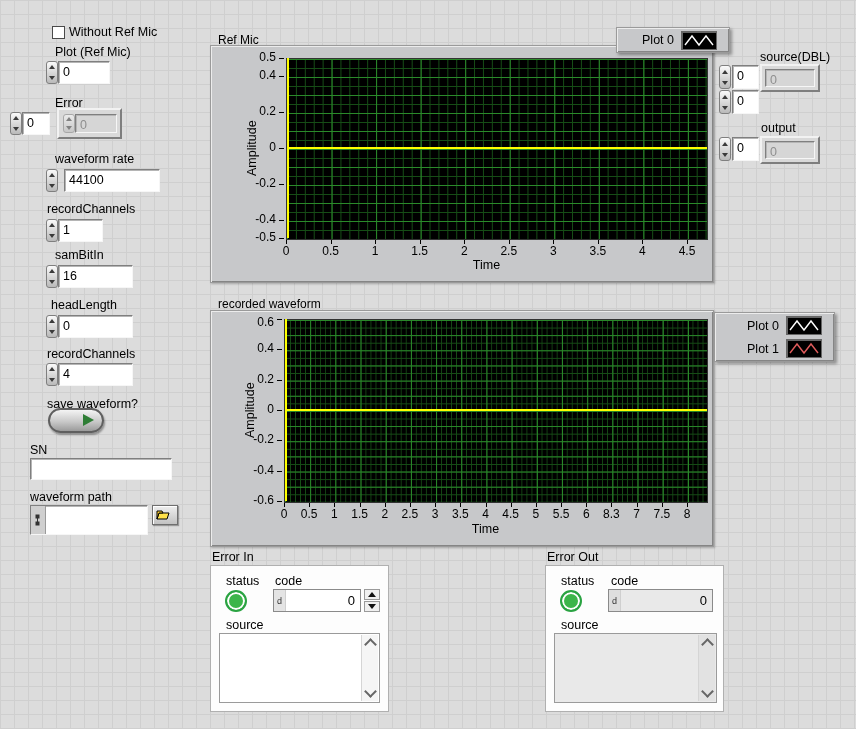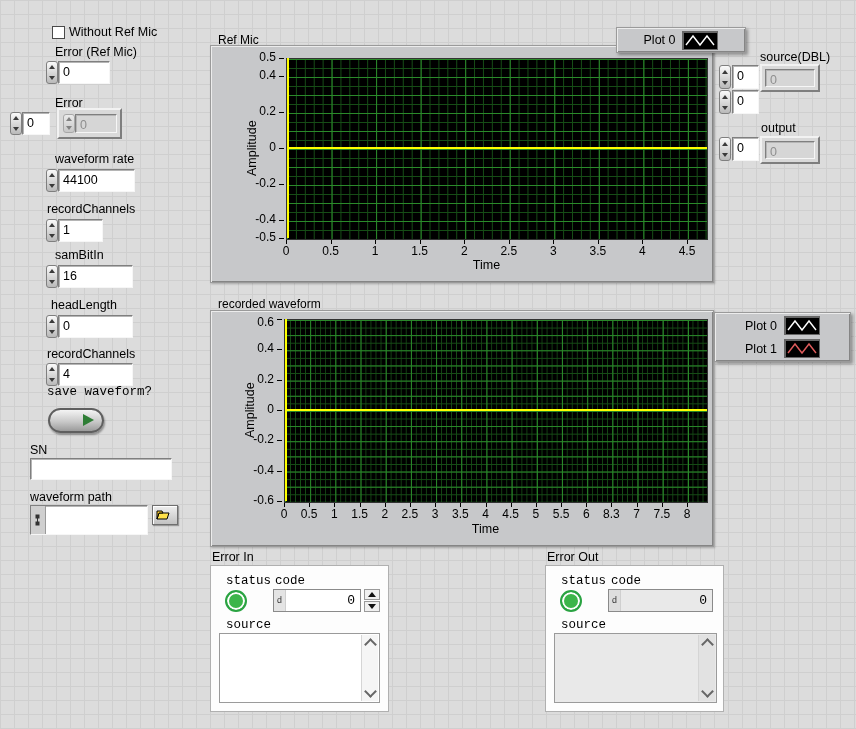--- a/index.html
+++ b/index.html
@@ -64,21 +64,21 @@
   .tick.xt{text-align:center;}
   .tick.yt{text-align:right;}
   .tick-dash{position:absolute;background:#000;}
   .axis-title{position:absolute;font-size:12.5px;color:#000;text-align:center;}
   .y-axis-title{writing-mode:vertical-rl;transform:rotate(180deg);}
   .graph-title{position:absolute;font-size:12px;}
   
   .legend{
     position:absolute;background:#c7c8ca;border:1px solid #9a9a9a;
     box-shadow:inset 1px 1px 0 #ececec,inset -1px -1px 0 #858585,2px 2px 3px rgba(0,0,0,.35);
-    padding:1px 20px;display:flex;flex-direction:column;justify-content:space-around;align-items:center;
+    padding:1px 12px;display:flex;flex-direction:column;justify-content:space-around;
   }
   .lg-row{display:flex;align-items:center;justify-content:flex-end;height:21px;}
   .lg-label{margin-right:7px;font-size:12.5px;}
   .lg-icon{width:34px;height:17px;background:#000;border:1px solid #666;box-shadow:inset 1px 1px 0 rgba(255,255,255,.4);display:block;}
   
   .checkbox{position:absolute;width:13px;height:13px;background:#fff;border:1px solid #4a4a4a;box-sizing:border-box;}
   
   .toggle{
     position:absolute;width:56px;height:25px;border-radius:13px;
     background:linear-gradient(#f4f4f4 0%,#c9c9c9 55%,#9b9b9b 100%);
@@ -90,21 +90,21 @@
   .path-ctl{position:absolute;box-sizing:border-box;background:#fff;
     border-top:1px solid #7f7f7f;border-left:1px solid #7f7f7f;
     border-bottom:1px solid #f6f6f6;border-right:1px solid #f6f6f6;box-shadow:inset 1px 1px 0 #b5b5b5;}
   .path-glyph{position:absolute;left:0;top:0;bottom:0;width:14px;background:#cfcfcf;border-right:1px solid #9a9a9a;}
   .btn3d{
     position:absolute;box-sizing:border-box;background:linear-gradient(#efefef,#c2c2c2);
     border:1px solid #6f6f6f;box-shadow:inset 1px 1px 0 #fff,1px 1px 1px rgba(0,0,0,.3);
     display:flex;align-items:center;justify-content:center;
   }
   
-  .err-box{position:absolute;background:#fdfdfd;border:1px solid #b0b0b0;font-family:Liberation Mono, monospace;}
+  .err-box{position:absolute;background:#fdfdfd;border:1px solid #b0b0b0;}
   .led{position:absolute;width:22px;height:22px;border-radius:50%;
     border:2px solid #2aa342;box-shadow:inset 0 0 0 2px #fff;box-sizing:border-box;}
   .code-field{position:absolute;box-sizing:border-box;background:#fff;border:1px solid #8a8a8a;display:flex;align-items:center;}
   .code-field .radix{width:11px;align-self:stretch;background:#e4e4e4;border-right:1px solid #cfcfcf;
     font-size:9px;color:#333;display:flex;align-items:center;justify-content:center;}
   .code-field .cv{flex:1;text-align:right;padding-right:5px;font-size:13px;}
   .code-field.disabled{background:#e9e9e9;}
   .code-field.disabled .radix{background:#dedede;}
   .mini-spin{position:absolute;display:flex;flex-direction:column;justify-content:space-between;}
   .mini-spin b{display:flex;align-items:center;justify-content:center;width:16px;height:11px;box-sizing:border-box;
@@ -123,21 +123,21 @@
   .hairline{position:absolute;background:#ffff00;}
 </style>
 </head>
 <body>
 
 <div id="panel">
 
   <div class="checkbox" style="left:52px;top:26px;"></div>
   <div class="lbl" style="left:69px;top:25px;">Without Ref Mic</div>
 
-  <div class="lbl" style="left:55px;top:45px;">Error (Ref Mic)</div>
+  <div class="lbl" style="left:55px;top:45px;">Plot (Ref Mic)</div>
   <div class="spin" style="left:46px;top:61px;height:23px;">
       <span class="up"></span>
       <span class="dn"></span>
     </div>
   <div class="field" style="left:58px;top:61px;width:52px;height:23px;">0</div>
 
   <div class="lbl" style="left:55px;top:96px;">Error</div>
   <div class="spin" style="left:10px;top:112px;height:23px;">
       <span class="up"></span>
       <span class="dn"></span>
@@ -149,21 +149,21 @@
         <span class="dn"></span>
       </div>
     <div class="field disabled" style="left:16px;top:4px;width:42px;height:19px;">0</div>
   </div>
 
   <div class="lbl" style="left:55px;top:152px;">waveform rate</div>
   <div class="spin" style="left:46px;top:169px;height:23px;">
       <span class="up"></span>
       <span class="dn"></span>
     </div>
-  <div class="field" style="left:58px;top:169px;width:77px;height:23px;">44100</div>
+  <div class="field" style="left:64px;top:169px;width:96px;height:23px;">44100</div>
 
   <div class="lbl" style="left:47px;top:202px;">recordChannels</div>
   <div class="spin" style="left:46px;top:219px;height:23px;">
       <span class="up"></span>
       <span class="dn"></span>
     </div>
   <div class="field" style="left:58px;top:219px;width:45px;height:23px;">1</div>
 
   <div class="lbl" style="left:55px;top:248px;">samBitIn</div>
   <div class="spin" style="left:46px;top:265px;height:23px;">
@@ -179,21 +179,21 @@
     </div>
   <div class="field" style="left:58px;top:315px;width:75px;height:23px;">0</div>
 
   <div class="lbl" style="left:47px;top:347px;">recordChannels</div>
   <div class="spin" style="left:46px;top:363px;height:23px;">
       <span class="up"></span>
       <span class="dn"></span>
     </div>
   <div class="field" style="left:58px;top:363px;width:75px;height:23px;">4</div>
 
-  <div class="lbl" style="left:47px;top:385px;font-family:Liberation Mono, monospace;">save waveform?</div>
+  <div class="lbl" style="left:47px;top:397px;">save waveform?</div>
   <div class="toggle" style="left:48px;top:408px;">
       <span class="tri"></span>
     </div>
 
   <div class="lbl" style="left:30px;top:443px;">SN</div>
   <div class="field" style="left:30px;top:458px;width:142px;height:22px;"></div>
 
   <div class="lbl" style="left:30px;top:490px;">waveform path</div>
   <div class="path-ctl" style="left:30px;top:505px;width:118px;height:30px;">
     <span class="path-glyph">

